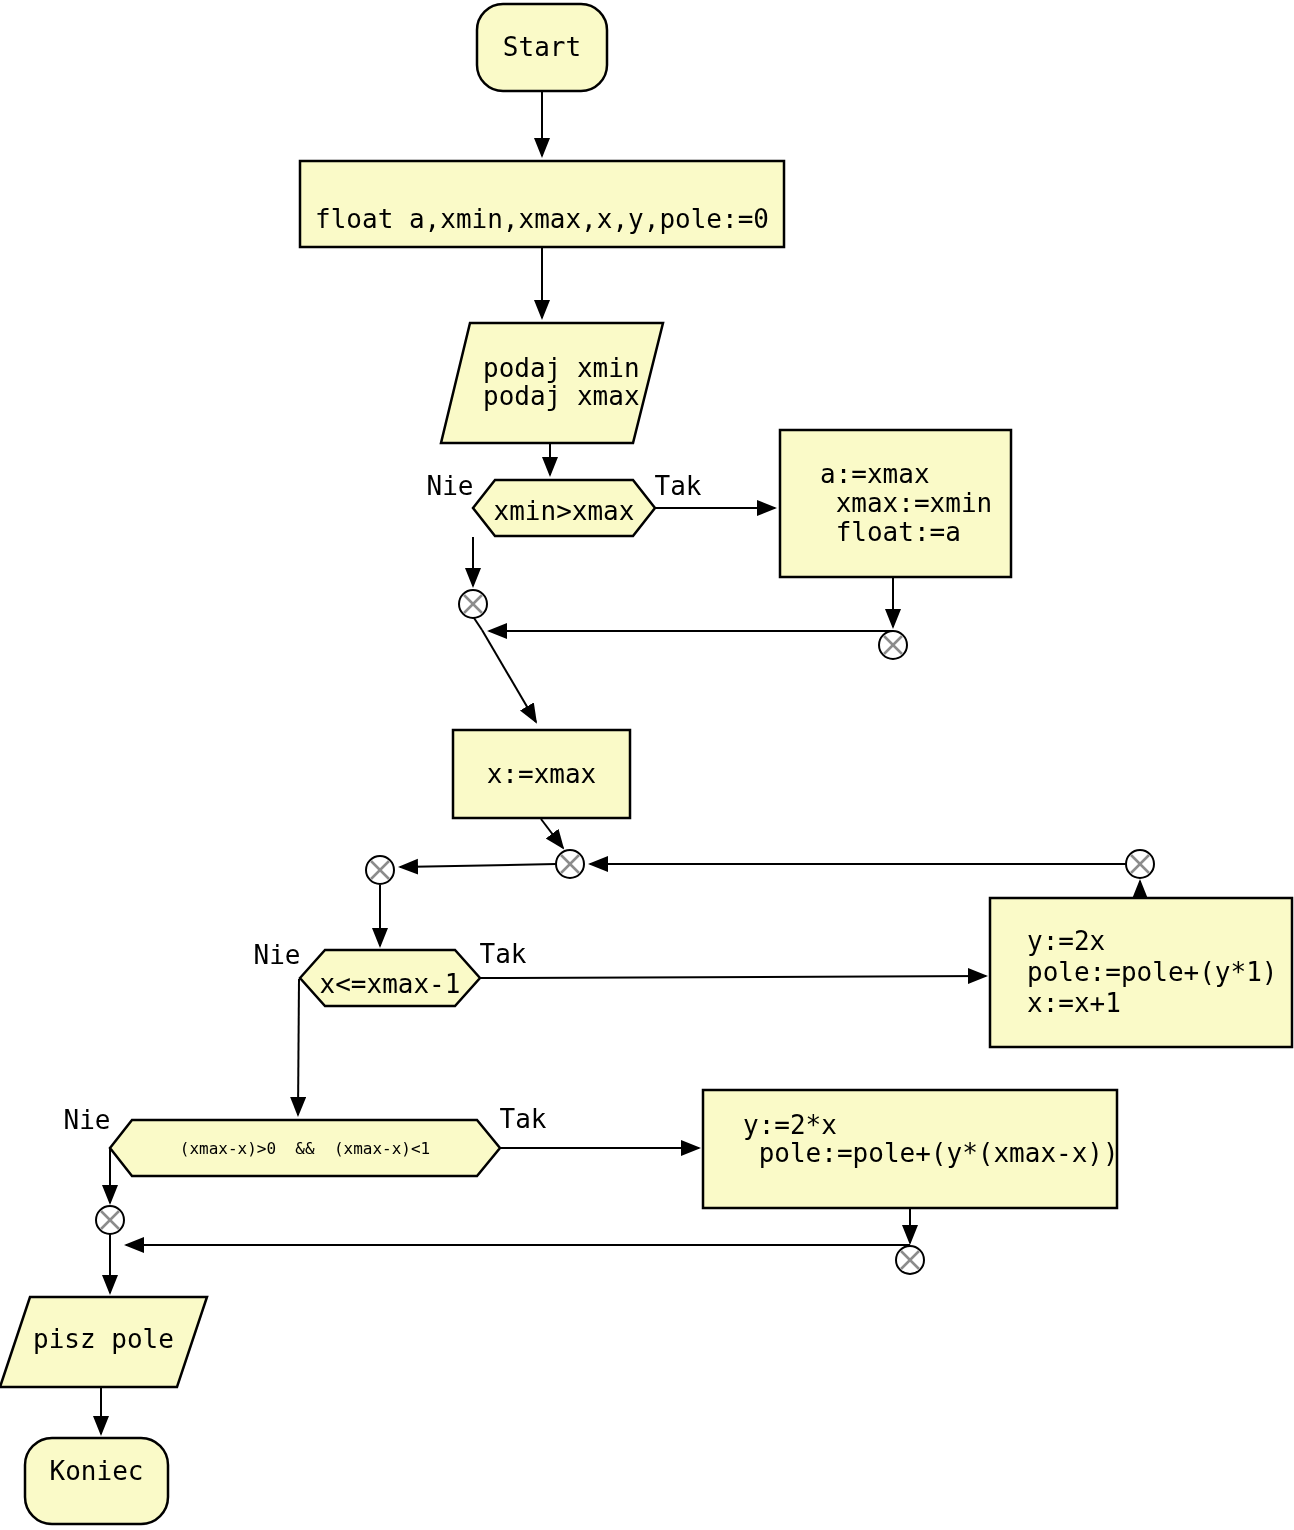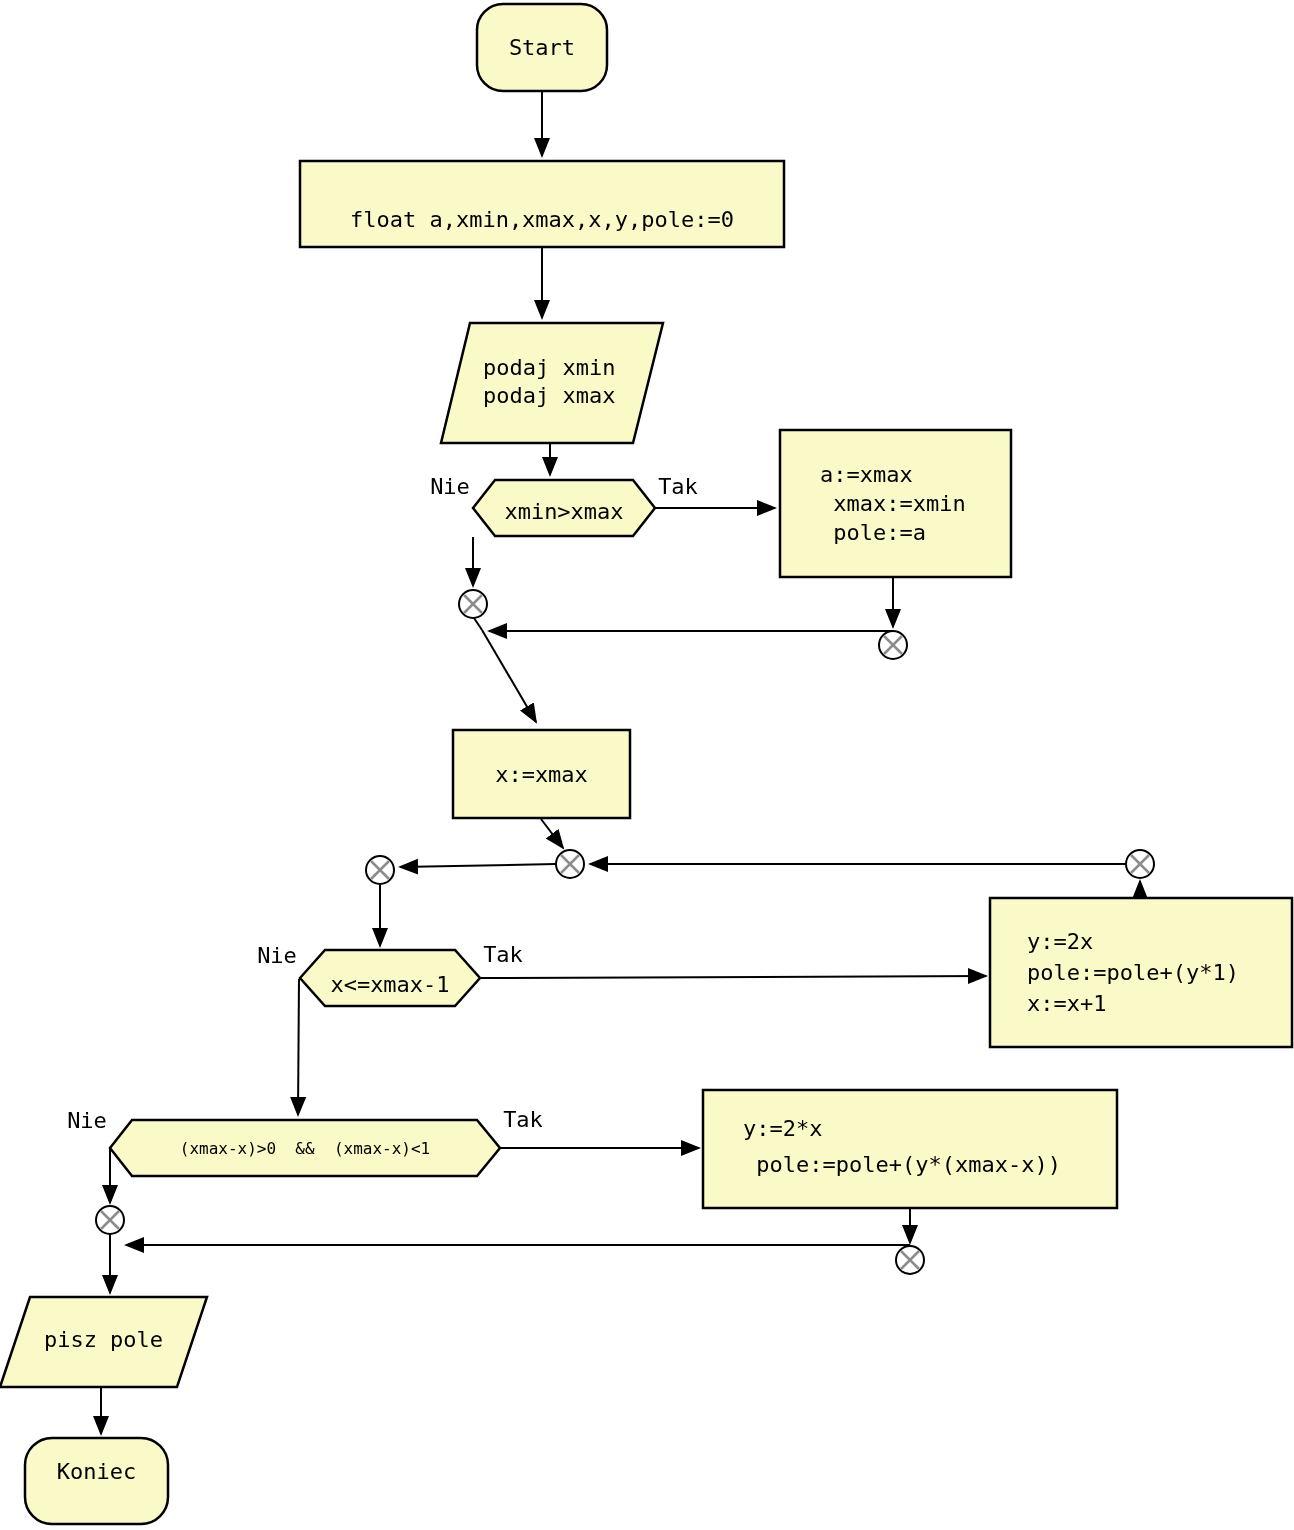--- a/index.html
+++ b/index.html
@@ -17,32 +17,32 @@
     font-family:"DejaVu Sans Mono","Liberation Mono",monospace;
     color:#000;
   }
   #canvas svg{position:absolute;left:0;top:0;}
   .node{fill:var(--node-fill);stroke:var(--node-border);stroke-width:2.5px;}
   .flow{stroke:var(--line);stroke-width:2px;fill:none;}
   .conn-circle{fill:#fff;stroke:var(--node-border);stroke-width:2px;}
   .conn-cross{stroke:var(--cross);stroke-width:2.5px;}
   .label{
     position:absolute;
-    font-size:22px;
+    font-size:26px;
     line-height:29px;
     white-space:pre;
     color:#000;
   }
   .centered{
     display:flex;align-items:center;justify-content:center;
     text-align:center;
   }
   .lh28{line-height:28px;}
   .lh31{line-height:31px;}
-  .lh32{line-height:36px;}
+  .lh32{line-height:28px;}
   .fs22{font-size:16px;}
 </style>
 </head>
 <body>
 
 <div id="canvas">
 
   <svg width="1294" height="1530" viewBox="0 0 1294 1530">
     <defs>
       <marker id="arrow" markerUnits="userSpaceOnUse" markerWidth="22" markerHeight="18" refX="18" refY="8" orient="auto">
@@ -135,21 +135,21 @@
 
   <div class="label lh28" style="left:483px;top:354px;">podaj xmin
 podaj xmax</div>
 
   <div class="label centered" style="left:473px;top:480px;width:182px;height:62px;">xmin&gt;xmax</div>
   <div class="label centered" style="left:425px;top:472px;width:50px;height:28px;">Nie</div>
   <div class="label centered" style="left:653px;top:472px;width:50px;height:28px;">Tak</div>
 
   <div class="label" style="left:820px;top:460px;">a:=xmax
  xmax:=xmin
- pole:=a</div>
+ float:=a</div>
 
   <div class="label centered" style="left:453px;top:730px;width:177px;height:88px;">x:=xmax</div>
 
   <div class="label centered" style="left:300px;top:950px;width:180px;height:69px;">x&lt;=xmax-1</div>
   <div class="label centered" style="left:252px;top:941px;width:50px;height:28px;">Nie</div>
   <div class="label centered" style="left:478px;top:940px;width:50px;height:28px;">Tak</div>
 
   <div class="label lh31" style="left:1027px;top:926px;">y:=2x
 pole:=pole+(y*1)
 x:=x+1</div>

